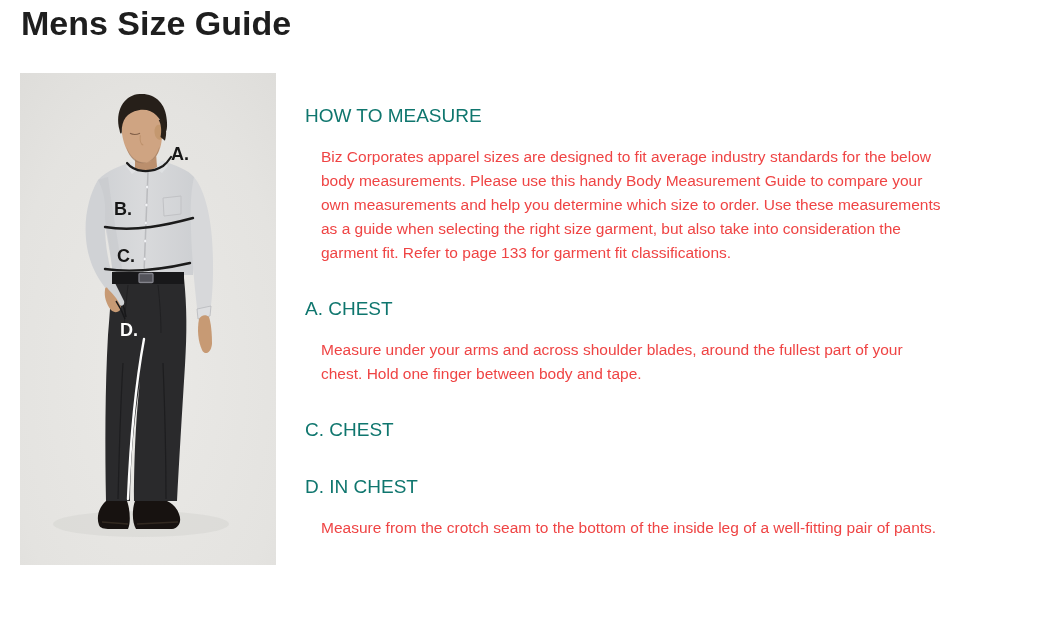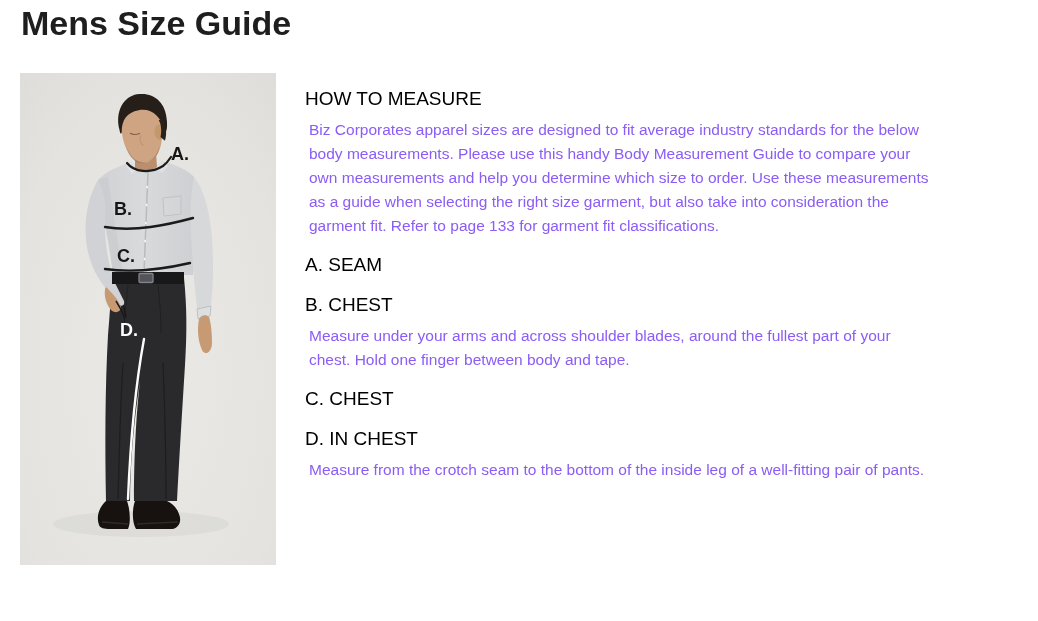--- a/index.html
+++ b/index.html
@@ -37,31 +37,31 @@
     margin: 0;
   }
   figure.photo svg { display: block; }
   .content {
     position: absolute;
     left: 305px;
     top: 72px;
     width: 690px;
   }
   .content h2 {
-    margin: 14px 0 6px 0;
+    margin: 31px 0 6px 0;
     font-size: 19px;
     line-height: 26px;
     font-weight: 400;
-    color: #000000;
+    color: #0f766e;
   }
   .content p {
-    margin: 4px;
+    margin: 16px;
     font-size: 15.5px;
     line-height: 24px;
-    color: #8b5cf6;
+    color: #ef4444;
     white-space: pre-line;
   }
   .svg-label {
     font-family: "Liberation Sans", "DejaVu Sans", sans-serif;
     font-weight: 700;
     font-size: 18px;
   }
 </style>
 </head>
 <body>
@@ -158,24 +158,23 @@
   <div class="content">
     <section>
       <h2>HOW TO MEASURE</h2>
       <p>Biz Corporates apparel sizes are designed to fit average industry standards for the below
 body measurements. Please use this handy Body Measurement Guide to compare your
 own measurements and help you determine which size to order. Use these measurements
 as a guide when selecting the right size garment, but also take into consideration the
 garment fit. Refer to page 133 for garment fit classifications.</p>
     </section>
     <section>
-      <h2>A. SEAM</h2>
+      <h2>A. CHEST</h2>
     </section>
     <section>
-      <h2>B. CHEST</h2>
       <p>Measure under your arms and across shoulder blades, around the fullest part of your
 chest. Hold one finger between body and tape.</p>
     </section>
     <section>
       <h2>C. CHEST</h2>
     </section>
     <section>
       <h2>D. IN CHEST</h2>
       <p>Measure from the crotch seam to the bottom of the inside leg of a well-fitting pair of pants.</p>
     </section>

